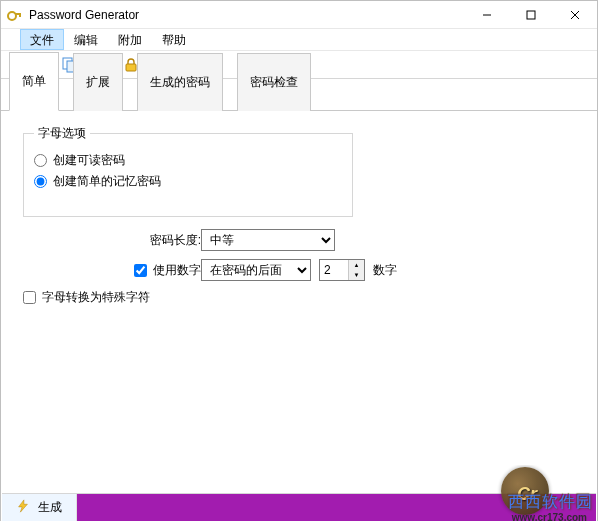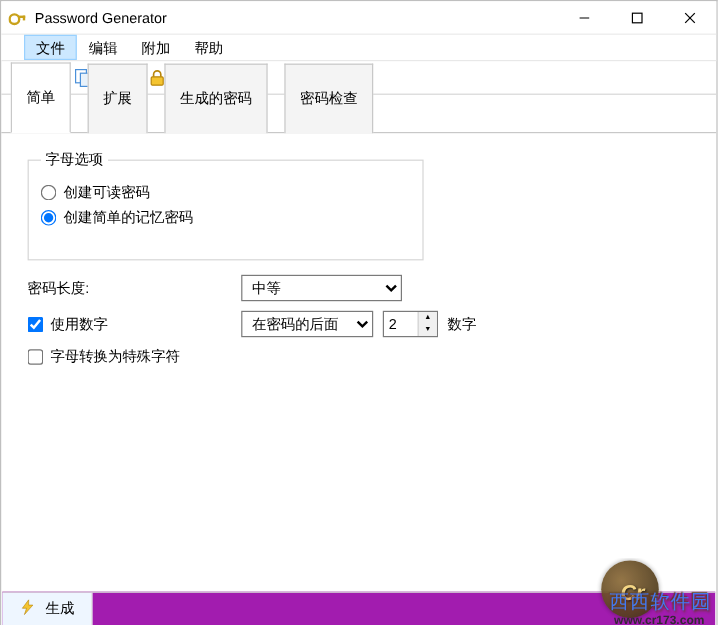--- a/index.html
+++ b/index.html
@@ -55,21 +55,21 @@
     border:1px solid #d6d6d6; padding:6px 10px 22px 10px; margin:4px 0 12px 0;
     width: 330px;
   }
   fieldset.groupbox legend{ padding:0 4px; }
 
   .radio-row{ display:flex; align-items:center; margin:4px 0; gap:6px;}
   input[type=radio], input[type=checkbox]{ width:13px; height:13px; margin:0;}
   label{ cursor:default; }
 
   .form-row{ display:flex; align-items:center; margin:8px 0; }
-  .form-row .lbl{ width: 178px; display:flex; align-items:center; gap:6px;}
+  .form-row .lbl{ width: 178px; display:flex; align-items:center; gap:6px;justify-content:flex-end;}
   .form-row select{
     width:134px; height:22px; font:inherit; background:#fff;
     border:1px solid #7a7a7a; padding-left:4px;
   }
   .form-row select.wider{ width:110px; }
 
   .spinner{
     display:inline-flex; border:1px solid #7a7a7a; height:22px; margin-left:8px; background:#fff;
   }
   .spinner input{

